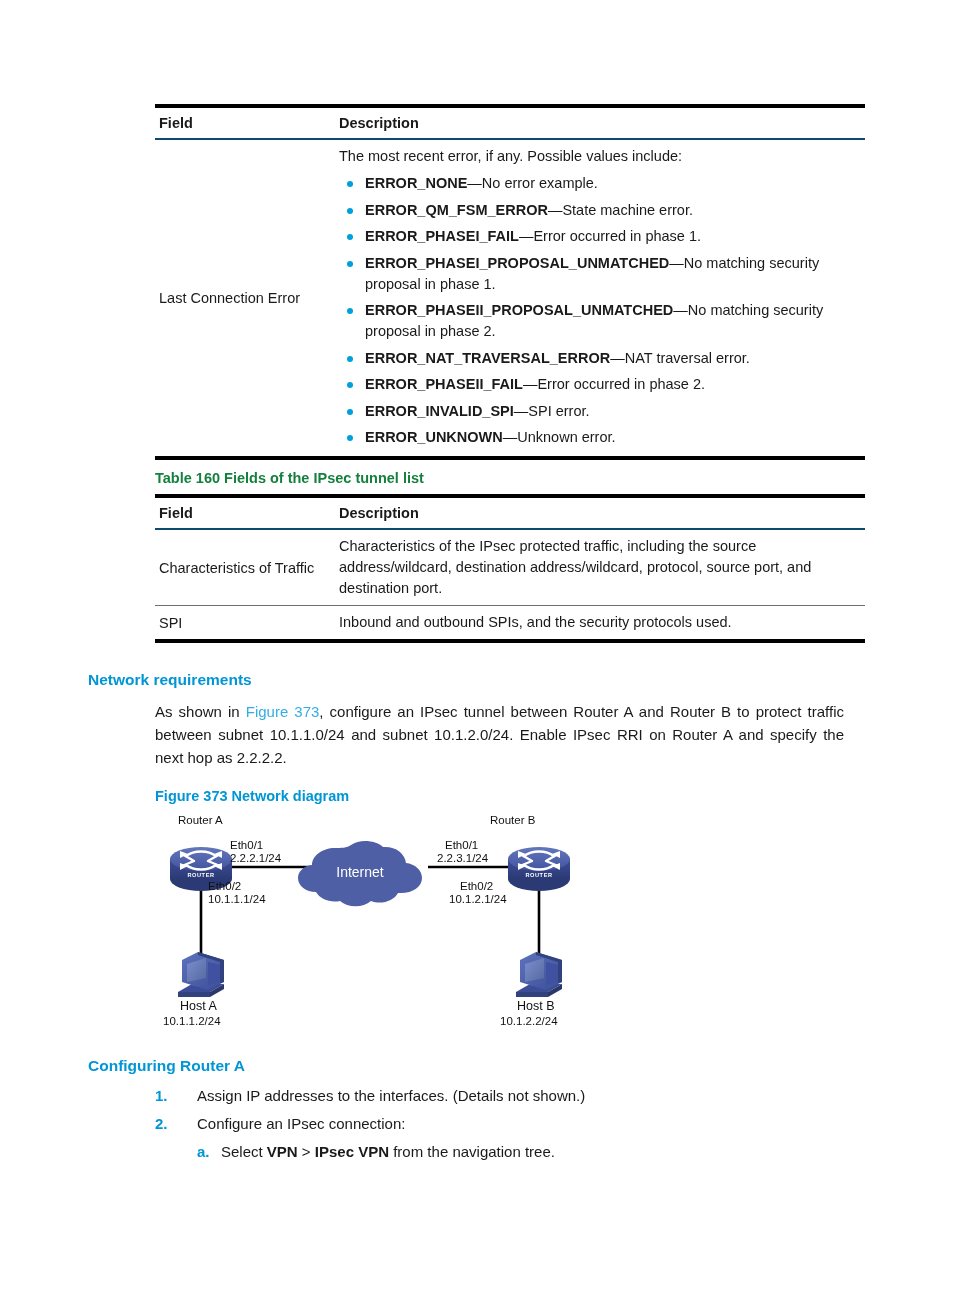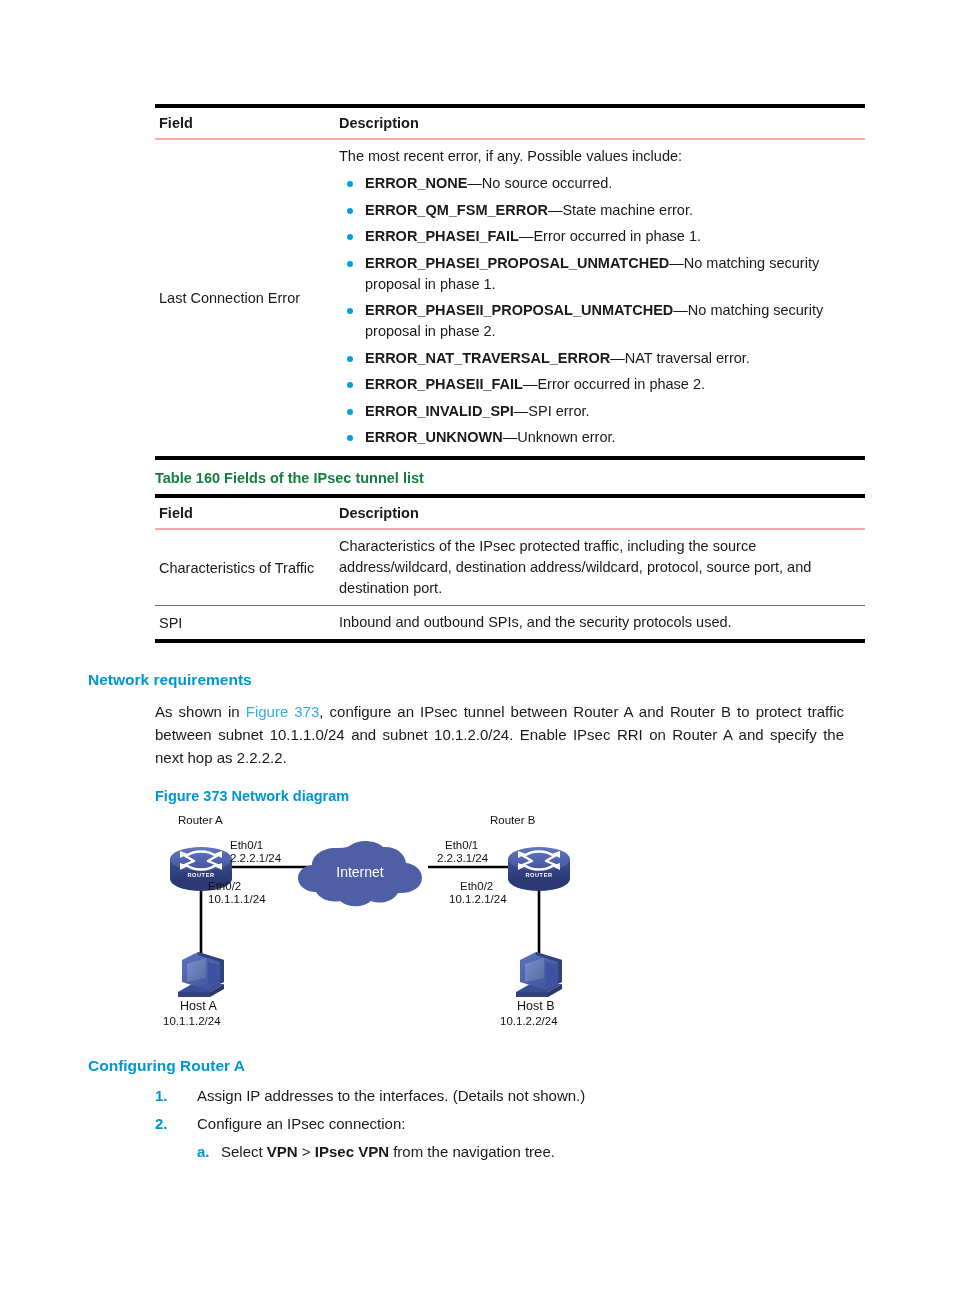--- a/index.html
+++ b/index.html
@@ -34,21 +34,21 @@
     padding: 6px 4px 6px 4px;
   }
   .doc-table thead th {
     font-weight: bold;
     font-size: 14.5px;
     padding-top: 7px;
     padding-bottom: 7px;
   }
   .doc-table thead tr {
     border-top: 4px solid #000;
-    border-bottom: 2px solid #fca5a5;
+    border-bottom: 2px solid #0c4a6e;
   }
   .doc-table tbody tr.last-row-border {
     border-bottom: 4px solid #000;
   }
   .doc-table tbody tr.mid-rule {
     border-bottom: 1px solid #6e6e6e;
   }
   .col-field { width: 180px; padding-right: 10px !important; }
   .col-desc  { width: 530px; }
 
@@ -162,21 +162,21 @@
         <th class="col-field">Field</th>
         <th class="col-desc">Description</th>
       </tr>
     </thead>
     <tbody>
       <tr class="last-row-border">
         <td class="col-field cell-field vmid">Last Connection Error</td>
         <td class="col-desc">
           <p class="desc-intro">The most recent error, if any. Possible values include:</p>
           <ul class="bullets">
-            <li><span class="b">ERROR_NONE</span><span>—No source occurred.</span></li>
+            <li><span class="b">ERROR_NONE</span><span>—No error example.</span></li>
             <li><span class="b">ERROR_QM_FSM_ERROR</span><span>—State machine error.</span></li>
             <li><span class="b">ERROR_PHASEI_FAIL</span><span>—Error occurred in phase 1.</span></li>
             <li><span class="b">ERROR_PHASEI_PROPOSAL_UNMATCHED</span><span>—No matching security proposal in phase 1.</span></li>
             <li><span class="b">ERROR_PHASEII_PROPOSAL_UNMATCHED</span><span>—No matching security proposal in phase 2.</span></li>
             <li><span class="b">ERROR_NAT_TRAVERSAL_ERROR</span><span>—NAT traversal error.</span></li>
             <li><span class="b">ERROR_PHASEII_FAIL</span><span>—Error occurred in phase 2.</span></li>
             <li><span class="b">ERROR_INVALID_SPI</span><span>—SPI error.</span></li>
             <li><span class="b">ERROR_UNKNOWN</span><span>—Unknown error.</span></li>
           </ul>
         </td>

